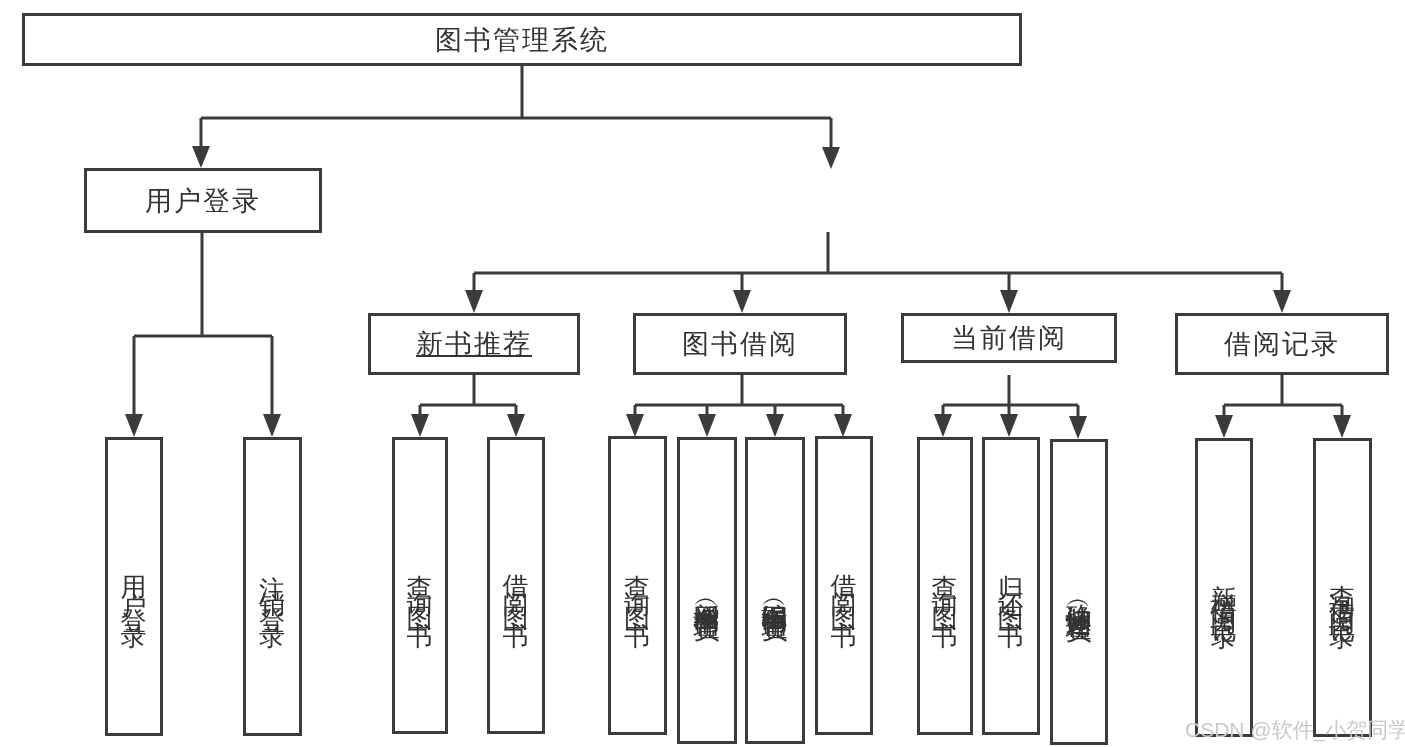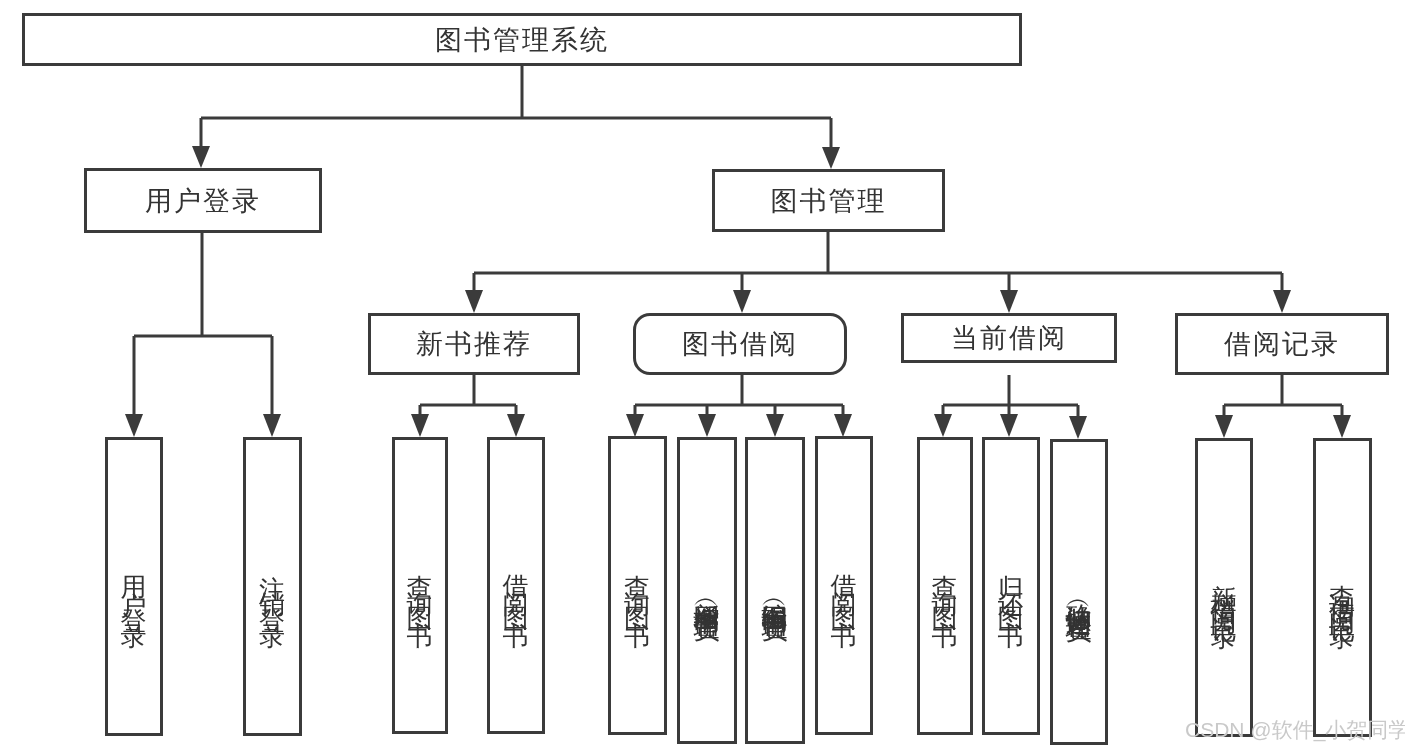--- a/index.html
+++ b/index.html
@@ -115,28 +115,25 @@
     </g>
   </svg>
 
   <div class="node h" style="left:22px; top:13px; width:1000px; height:53px;">
     <span>图书管理系统</span>
   </div>
 
   <div class="node h" style="left:84px; top:168px; width:238px; height:65px;">
     <span>用户登录</span>
   </div>
-  <div class="node h" style="left:712px; top:169px; width:233px; height:63px;">
-    <span>图书管理</span>
-  </div>
 
-  <div class="node h" style="left:368px; top:313px; width:212px; height:62px;">
+  <div class="node h" style="left:368px; top:313px; width:212px; height:62px;text-decoration:underline;">
     <span>新书推荐</span>
   </div>
-  <div class="node h" style="left:633px; top:313px; width:214px; height:62px;border-radius:17px;">
+  <div class="node h" style="left:633px; top:313px; width:214px; height:62px;">
     <span>图书借阅</span>
   </div>
   <div class="node h" style="left:901px; top:313px; width:216px; height:50px;">
     <span>当前借阅</span>
   </div>
   <div class="node h" style="left:1175px; top:313px; width:214px; height:62px;">
     <span>借阅记录</span>
   </div>
 
   <div class="node leaf sp-wide" style="left:105px; top:437px; width:58px; height:299px;">

